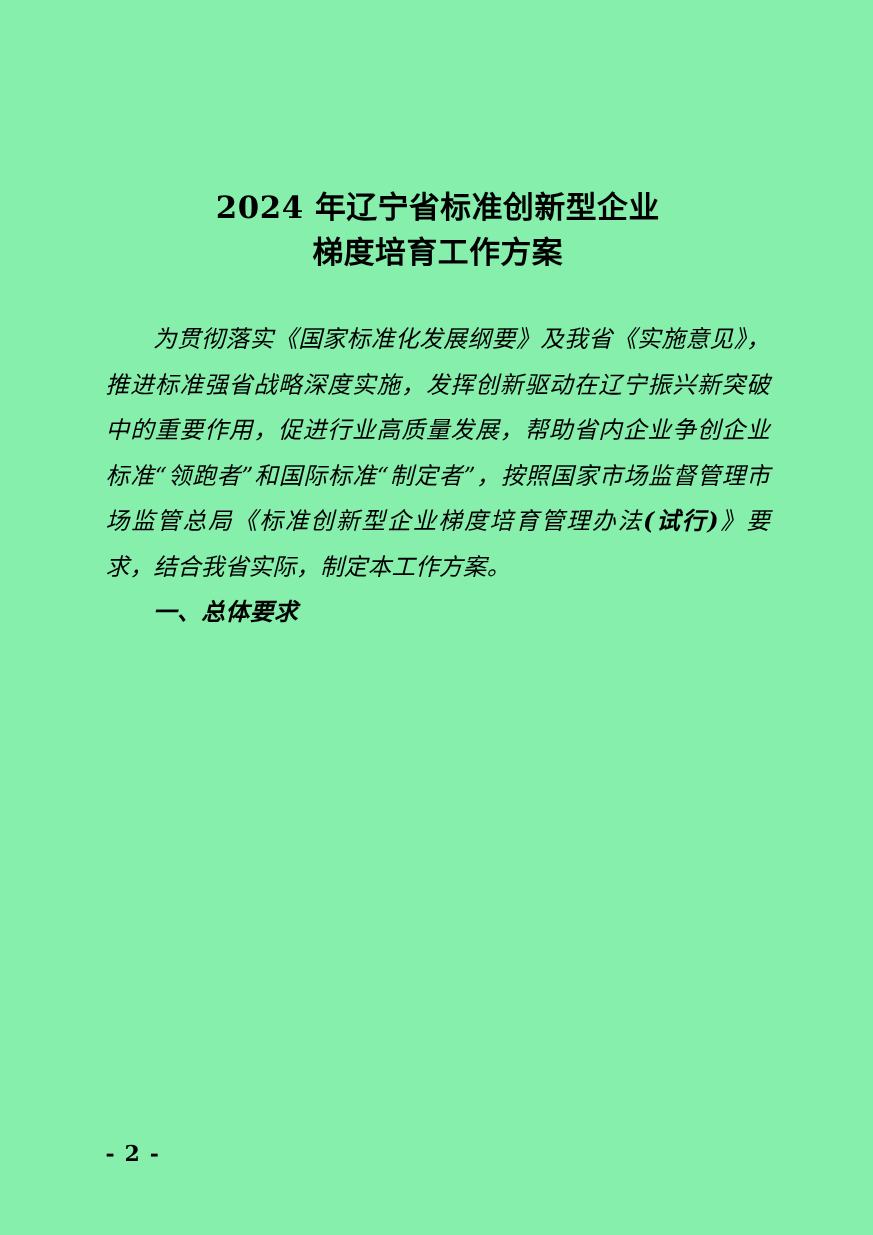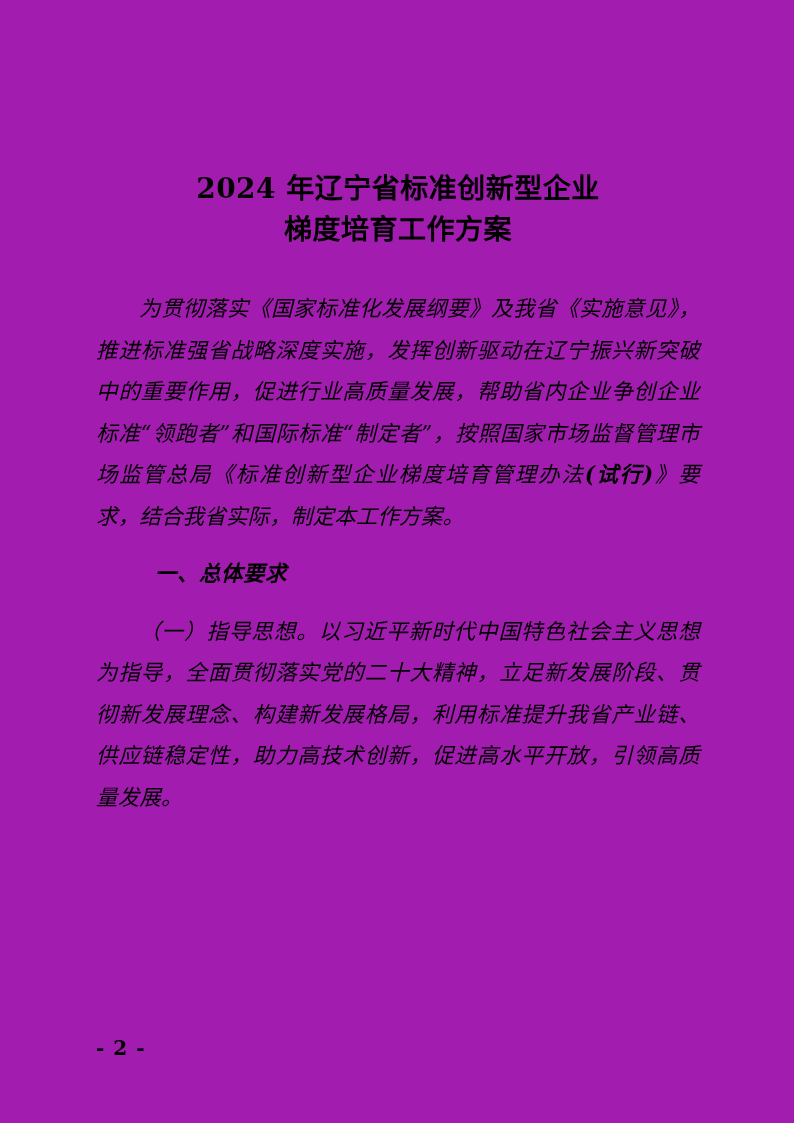--- a/index.html
+++ b/index.html
@@ -6,21 +6,21 @@
   html, body {
     margin: 0;
     padding: 0;
     background: #ffffff;
   }
 
   .page {
     position: relative;
     width: 794px;
     height: 1123px;
-    background: #a21caf;
+    background: #86efac;
     overflow: hidden;
     box-sizing: border-box;
     font-family: "DejaVu Serif", "Liberation Serif", serif;
     color: #000000;
     padding-left: 36px;
   }
 
   
   .doc-title {
     position: absolute;
@@ -56,21 +56,21 @@
     line-height: 41.5px;
     text-align: justify;
     text-align-last: left;
     text-justify: inter-ideograph;
     text-indent: 2em;
     color: #000;
     letter-spacing: 0.15px;
   }
 
   h2.section-heading {
-    margin: 16px;
+    margin: 0;
     font-family: "DejaVu Sans", "Liberation Sans", sans-serif;
     font-size: 21.5px;
     line-height: 41.5px;
     font-weight: 700;
     text-indent: 2em;
     color: #000;
     letter-spacing: 0.5px;
   }
 
   .num-bold {
@@ -104,20 +104,19 @@
     <span class="tline">2024 年辽宁省标准创新型企业</span>
     <span class="tline">梯度培育工作方案</span>
   </div>
 
   <div class="body-area">
 
     <p class="para"><span>为贯彻落实《国家标准化发展纲要》及我省《实施意见》，推进标准强省战略深度实施，发挥创新驱动在辽宁振兴新突破中的重要作用，促进行业高质量发展，帮助省内企业争创企业标准“领跑者”和国际标准“制定者”，按照国家市场监督管理市场监管总局《标准创新型企业梯度培育管理办法<span class="tryout">(试行)</span>》要求，结合我省实际，制定本工作方案。</span></p>
 
     <h2 class="section-heading">一、总体要求</h2>
 
-    <p class="para"><span>（一）指导思想。以习近平新时代中国特色社会主义思想为指导，全面贯彻落实党的二十大精神，立足新发展阶段、贯彻新发展理念、构建新发展格局，利用标准提升我省产业链、供应链稳定性，助力高技术创新，促进高水平开放，引领高质量发展。</span></p>
 
 
   </div>
 
   <div class="page-number">- 2 -</div>
 
 </div>
 
 </body></html>

